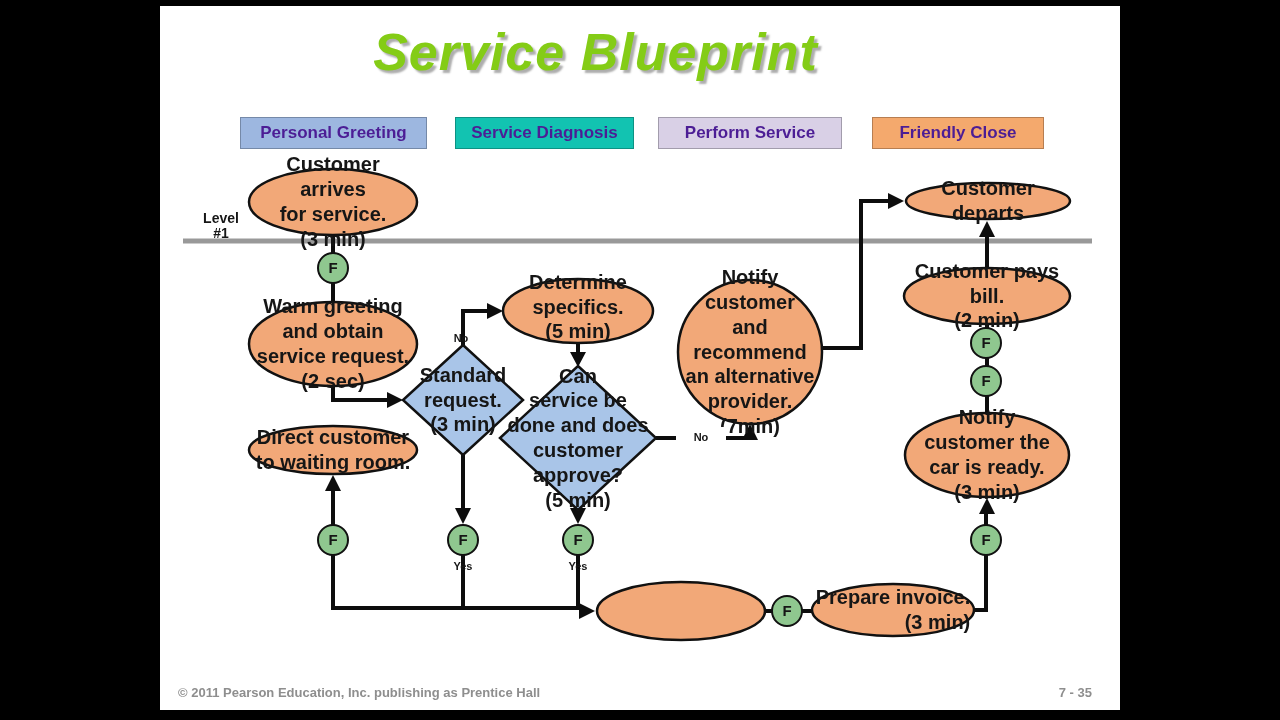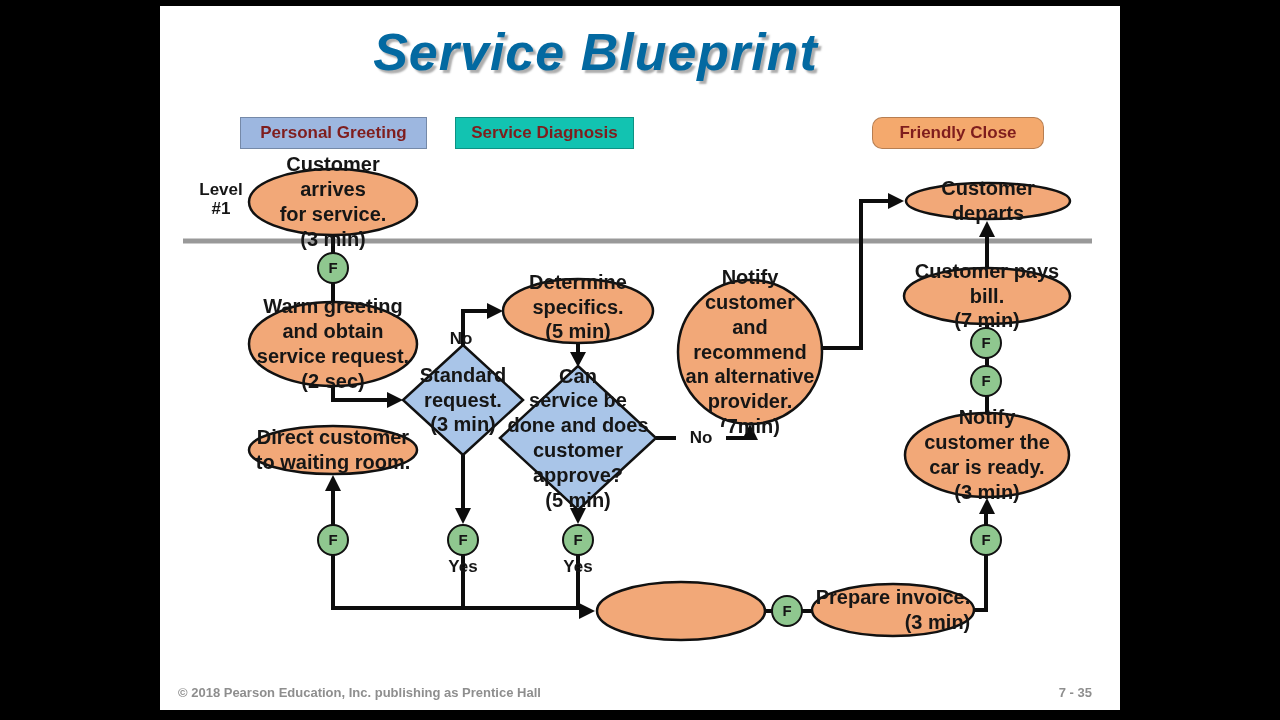--- a/index.html
+++ b/index.html
@@ -3,51 +3,52 @@
 <meta charset="utf-8">
 <style>
   html,body{margin:0;padding:0;background:#000;}
   #app{position:relative;width:1280px;height:720px;background:#000;overflow:hidden;
        font-family:"Liberation Sans",sans-serif;}
   .slide{position:absolute;left:160px;top:0;width:960px;height:720px;background:#ffffff;}
   .letterbox{position:absolute;left:0;width:1280px;background:#000;z-index:9;}
   .lb-top{top:0;height:6px;}
   .lb-bottom{top:710px;height:10px;}
   .title{position:absolute;left:160px;top:22px;width:871px;z-index:2;text-align:center;
-         font-size:52px;font-weight:bold;font-style:italic;color:#0369a1;
+         font-size:52px;font-weight:bold;font-style:italic;color:#84cc16;
          text-shadow:3px 3px 2px rgba(50,50,50,0.40);letter-spacing:1px;}
   svg.canvas{position:absolute;left:0;top:0;z-index:1;}
   .phase{position:absolute;top:117px;height:30px;z-index:2;display:flex;align-items:center;
-         justify-content:center;font-size:17px;font-weight:bold;color:#7f1d1d;
+         justify-content:center;font-size:17px;font-weight:bold;color:#4c1d95;
          border:1px solid rgba(0,0,0,0.25);}
   .pb1{left:240px;width:185px;background:#9db7e0;}
   .pb2{left:455px;width:177px;background:#12c3b1;}
   .pb3{left:658px;width:182px;background:#d9d0e6;}
-  .pb4{left:872px;width:170px;background:#f4a96d;border-radius:10px;}
+  .pb4{left:872px;width:170px;background:#f4a96d;}
   .txt{position:absolute;z-index:2;display:flex;align-items:center;justify-content:center;
        text-align:center;font-weight:bold;white-space:pre-line;color:#161616;
        line-height:1.24;font-size:20px;}
-  .lvl{font-size:17px;line-height:1.1;}
-  .branch{font-size:17px;}
+  .lvl{font-size:14px;line-height:1.1;margin-top:26px;}
+  .branch{font-size:11px;}
   .gap-label{background:#ffffff;padding:0 5px;}
   .fmark{font-size:15px;}
   .footer{position:absolute;top:685px;z-index:2;font-size:13px;font-weight:bold;color:#8e8e8e;}
   .foot-left{left:178px;}
   .foot-right{left:1000px;width:92px;text-align:right;}
 </style>
 </head>
 <body>
 
 <div id="app">
   <div class="slide"></div>
 
   <div class="title">Service Blueprint</div>
 
   <div class="phase pb1">Personal Greeting</div>
   <div class="phase pb2">Service Diagnosis</div>
+  <div class="phase pb3">Perform Service</div>
   <div class="phase pb4">Friendly Close</div>
 
   <svg class="canvas" width="1280" height="720" viewBox="0 0 1280 720">
 
     <line x1="183" y1="241" x2="1092" y2="241" stroke="#999999" stroke-width="5"></line>
 
     <g stroke="#0d0d0d" stroke-width="4" fill="none">
       <path d="M333 230 V305"></path>
       <path d="M333 384 V400 H390"></path>
       <path d="M463 350 V311 H489"></path>
@@ -133,21 +134,21 @@
 customer
 approve?
 (5 min)</div>
   <div class="txt" style="left:680px;top:292px;width:140px;height:120px;">Notify
 customer
 and recommend
 an alternative
 provider.
 (7min)</div>
   <div class="txt" style="left:905px;top:270px;width:164px;height:52px;">Customer pays bill.
-(7 min)</div>
+(2 min)</div>
   <div class="txt" style="left:906px;top:413px;width:162px;height:84px;">Notify
 customer the
 car is ready.
 (3 min)</div>
   <div class="txt" style="left:813px;top:586px;width:160px;height:48px;text-align:right;">Prepare invoice.
 (3 min)</div>
 
   <div class="txt branch" style="left:437px;top:327px;width:48px;height:24px;">No</div>
   <div class="txt branch gap-label" style="left:676px;top:427px;width:40px;height:22px;">No</div>
   <div class="txt branch" style="left:441px;top:556px;width:44px;height:22px;">Yes</div>
@@ -155,18 +156,18 @@
 
   <div class="txt fmark" style="left:318px;top:253px;width:30px;height:30px;">F</div>
   <div class="txt fmark" style="left:971px;top:328px;width:30px;height:30px;">F</div>
   <div class="txt fmark" style="left:971px;top:366px;width:30px;height:30px;">F</div>
   <div class="txt fmark" style="left:971px;top:525px;width:30px;height:30px;">F</div>
   <div class="txt fmark" style="left:318px;top:525px;width:30px;height:30px;">F</div>
   <div class="txt fmark" style="left:448px;top:525px;width:30px;height:30px;">F</div>
   <div class="txt fmark" style="left:563px;top:525px;width:30px;height:30px;">F</div>
   <div class="txt fmark" style="left:772px;top:596px;width:30px;height:30px;">F</div>
 
-  <div class="footer foot-left">© 2018 Pearson Education, Inc. publishing as Prentice Hall</div>
+  <div class="footer foot-left">© 2011 Pearson Education, Inc. publishing as Prentice Hall</div>
   <div class="footer foot-right">7 - 35</div>
 
   <div class="letterbox lb-top"></div>
   <div class="letterbox lb-bottom"></div>
 </div>
 
 </body></html>

